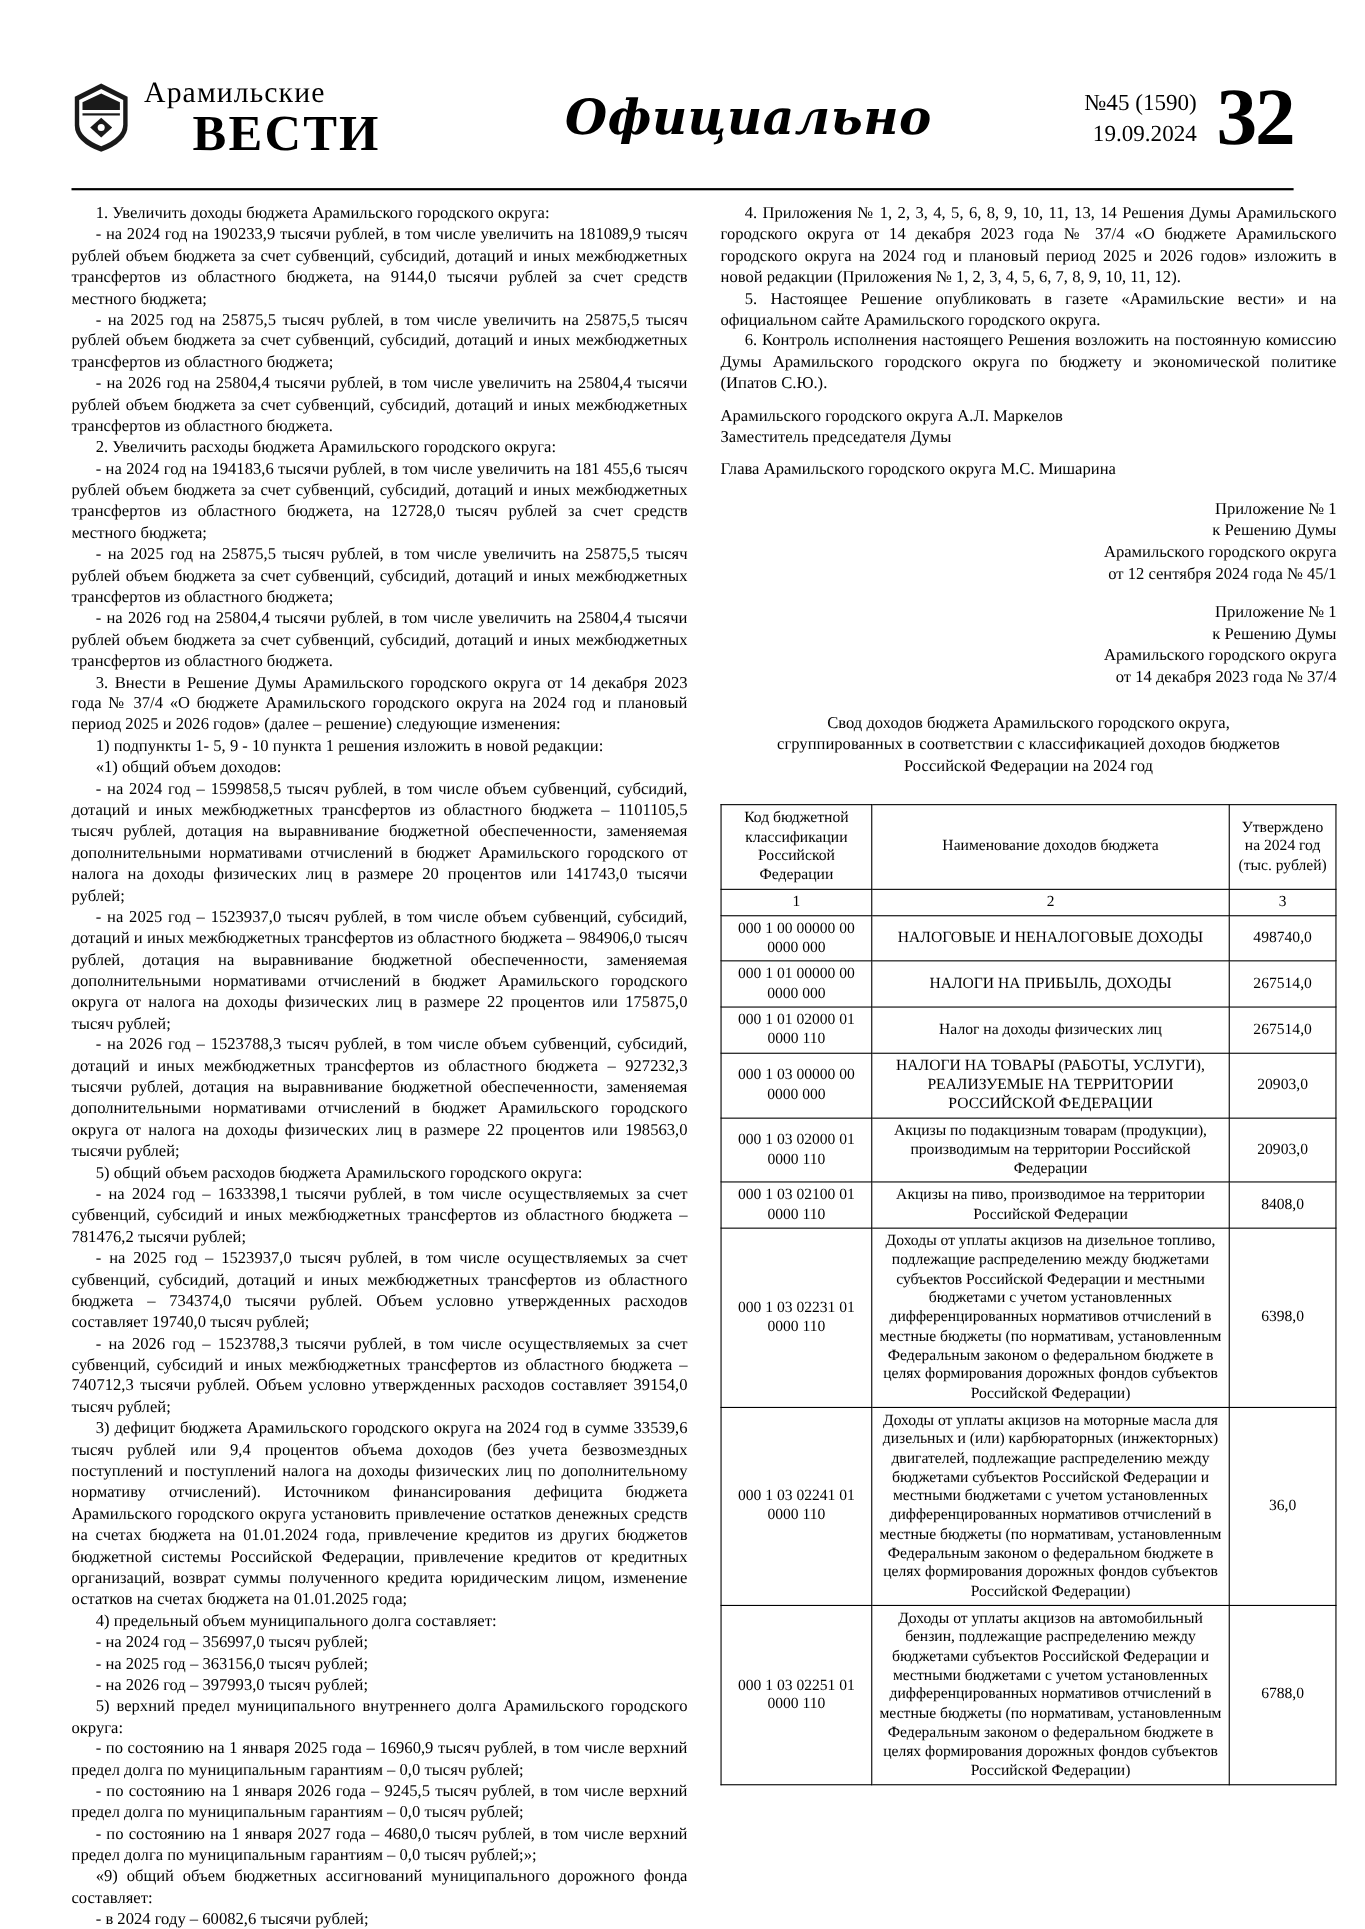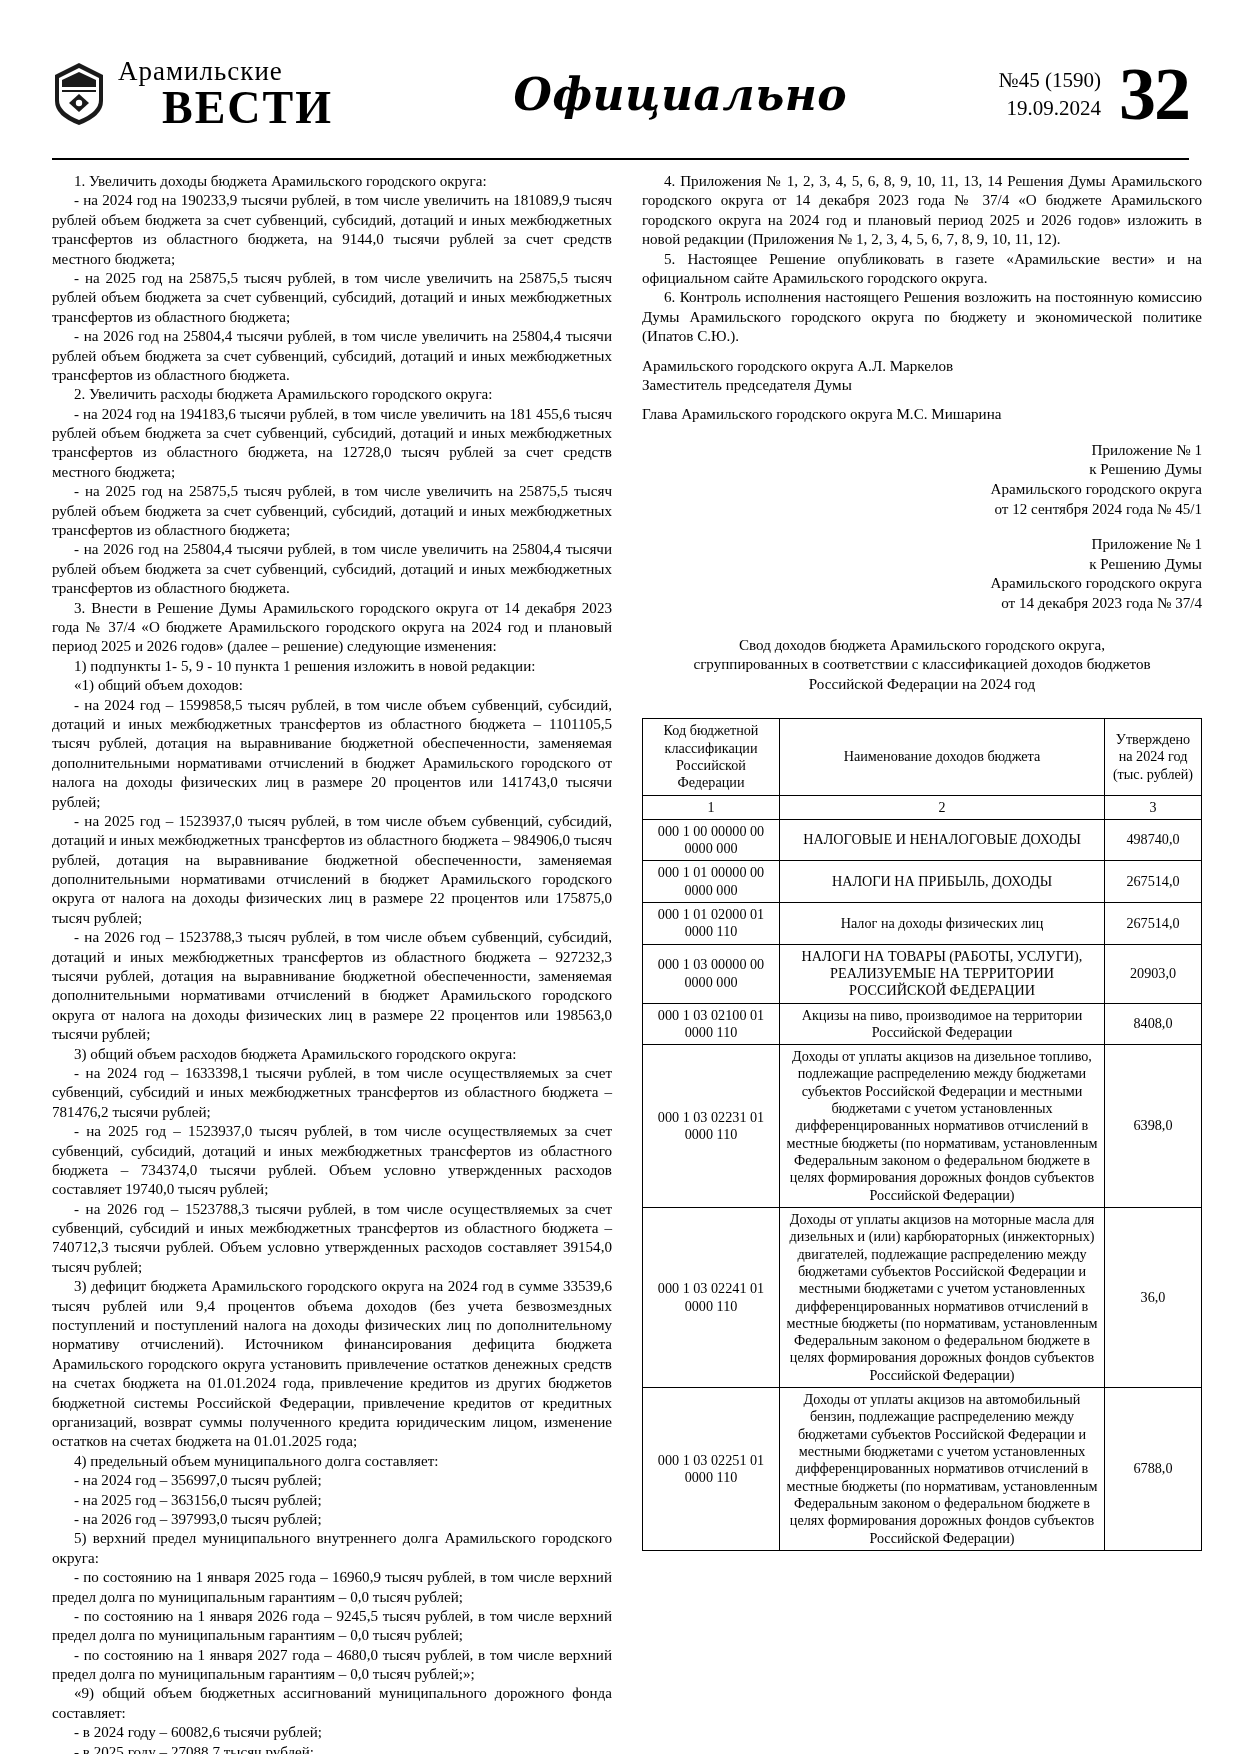--- a/index.html
+++ b/index.html
@@ -9,21 +9,21 @@
     background: #ffffff;
   }
   body {
     font-family: "Liberation Serif", serif;
     color: #000;
     -webkit-font-smoothing: antialiased;
   }
   .page {
     position: relative;
     width: 1241px; height: 1754px;
-    padding: 0;
+    padding: 13px;
     box-sizing: border-box;
     overflow: hidden;
   }
 
   
   .masthead {
     position: relative;
     height: 108px;
     margin: 40px 52px 0 52px;
     display: flex;
@@ -186,21 +186,21 @@
       <p>2. Увеличить расходы бюджета Арамильского городского округа:</p>
       <p>- на 2024 год на 194183,6 тысячи рублей, в том числе увеличить на 181 455,6 тысяч рублей объем бюджета за счет субвенций, субсидий, дотаций и иных межбюджетных трансфертов из областного бюджета, на 12728,0 тысяч рублей за счет средств местного бюджета;</p>
       <p>- на 2025 год на 25875,5 тысяч рублей, в том числе увеличить на 25875,5 тысяч рублей объем бюджета за счет субвенций, субсидий, дотаций и иных межбюджетных трансфертов из областного бюджета;</p>
       <p>- на 2026 год на 25804,4 тысячи рублей, в том числе увеличить на 25804,4 тысячи рублей объем бюджета за счет субвенций, субсидий, дотаций и иных межбюджетных трансфертов из областного бюджета.</p>
       <p>3. Внести в Решение Думы Арамильского городского округа от 14 декабря 2023 года № 37/4 «О бюджете Арамильского городского округа на 2024 год и плановый период 2025 и 2026 годов» (далее – решение) следующие изменения:</p>
       <p>1) подпункты 1- 5, 9 - 10 пункта 1 решения изложить в новой редакции:</p>
       <p>«1) общий объем доходов:</p>
       <p>- на 2024 год – 1599858,5 тысяч рублей, в том числе объем субвенций, субсидий, дотаций и иных межбюджетных трансфертов из областного бюджета – 1101105,5 тысяч рублей, дотация на выравнивание бюджетной обеспеченности, заменяемая дополнительными нормативами отчислений в бюджет Арамильского городского от налога на доходы физических лиц в размере 20 процентов или 141743,0 тысячи рублей;</p>
       <p>- на 2025 год – 1523937,0 тысяч рублей, в том числе объем субвенций, субсидий, дотаций и иных межбюджетных трансфертов из областного бюджета – 984906,0 тысяч рублей, дотация на выравнивание бюджетной обеспеченности, заменяемая дополнительными нормативами отчислений в бюджет Арамильского городского округа от налога на доходы физических лиц в размере 22 процентов или 175875,0 тысяч рублей;</p>
       <p>- на 2026 год – 1523788,3 тысяч рублей, в том числе объем субвенций, субсидий, дотаций и иных межбюджетных трансфертов из областного бюджета – 927232,3 тысячи рублей, дотация на выравнивание бюджетной обеспеченности, заменяемая дополнительными нормативами отчислений в бюджет Арамильского городского округа от налога на доходы физических лиц в размере 22 процентов или 198563,0 тысячи рублей;</p>
-      <p>3) общий объем расходов бюджета Арамильского городского округа:</p>
+      <p>5) общий объем расходов бюджета Арамильского городского округа:</p>
       <p>- на 2024 год – 1633398,1 тысячи рублей, в том числе осуществляемых за счет субвенций, субсидий и иных межбюджетных трансфертов из областного бюджета – 781476,2 тысячи рублей;</p>
       <p>- на 2025 год – 1523937,0 тысяч рублей, в том числе осуществляемых за счет субвенций, субсидий, дотаций и иных межбюджетных трансфертов из областного бюджета – 734374,0 тысячи рублей. Объем условно утвержденных расходов составляет 19740,0 тысяч рублей;</p>
       <p>- на 2026 год – 1523788,3 тысячи рублей, в том числе осуществляемых за счет субвенций, субсидий и иных межбюджетных трансфертов из областного бюджета – 740712,3 тысячи рублей. Объем условно утвержденных расходов составляет 39154,0 тысяч рублей;</p>
       <p>3) дефицит бюджета Арамильского городского округа на 2024 год в сумме 33539,6 тысяч рублей или 9,4 процентов объема доходов (без учета безвозмездных поступлений и поступлений налога на доходы физических лиц по дополнительному нормативу отчислений). Источником финансирования дефицита бюджета Арамильского городского округа установить привлечение остатков денежных средств на счетах бюджета на 01.01.2024 года, привлечение кредитов из других бюджетов бюджетной системы Российской Федерации, привлечение кредитов от кредитных организаций, возврат суммы полученного кредита юридическим лицом, изменение остатков на счетах бюджета на 01.01.2025 года;</p>
       <p>4) предельный объем муниципального долга составляет:</p>
       <p>- на 2024 год – 356997,0 тысяч рублей;</p>
       <p>- на 2025 год – 363156,0 тысяч рублей;</p>
       <p>- на 2026 год – 397993,0 тысяч рублей;</p>
       <p>5) верхний предел муниципального внутреннего долга Арамильского городского округа:</p>
       <p>- по состоянию на 1 января 2025 года – 16960,9 тысяч рублей, в том числе верхний предел долга по муниципальным гарантиям – 0,0 тысяч рублей;</p>
@@ -272,20 +272,25 @@
             <td class="c-code">000 1 01 02000 01 0000 110</td>
             <td class="nm-left">Налог на доходы физических лиц</td>
             <td class="c-val">267514,0</td>
           </tr>
           <tr>
             <td class="c-code">000 1 03 00000 00 0000 000</td>
             <td class="nm-left">НАЛОГИ НА ТОВАРЫ (РАБОТЫ, УСЛУГИ), РЕАЛИЗУЕМЫЕ НА ТЕРРИТОРИИ РОССИЙСКОЙ ФЕДЕРАЦИИ</td>
             <td class="c-val">20903,0</td>
           </tr>
           <tr>
+            <td class="c-code">000 1 03 02000 01 0000 110</td>
+            <td class="nm-left">Акцизы по подакцизным товарам (продукции), производимым на территории Российской Федерации</td>
+            <td class="c-val">20903,0</td>
+          </tr>
+          <tr>
             <td class="c-code">000 1 03 02100 01 0000 110</td>
             <td class="nm-left">Акцизы на пиво, производимое на территории Российской Федерации</td>
             <td class="c-val">8408,0</td>
           </tr>
           <tr>
             <td class="c-code">000 1 03 02231 01 0000 110</td>
             <td class="nm-left">Доходы от уплаты акцизов на дизельное топливо, подлежащие распределению между бюджетами субъектов Российской Федерации и местными бюджетами с учетом установленных дифференцированных нормативов отчислений в местные бюджеты (по нормативам, установленным Федеральным законом о федеральном бюджете в целях формирования дорожных фондов субъектов Российской Федерации)</td>
             <td class="c-val">6398,0</td>
           </tr>
           <tr>

